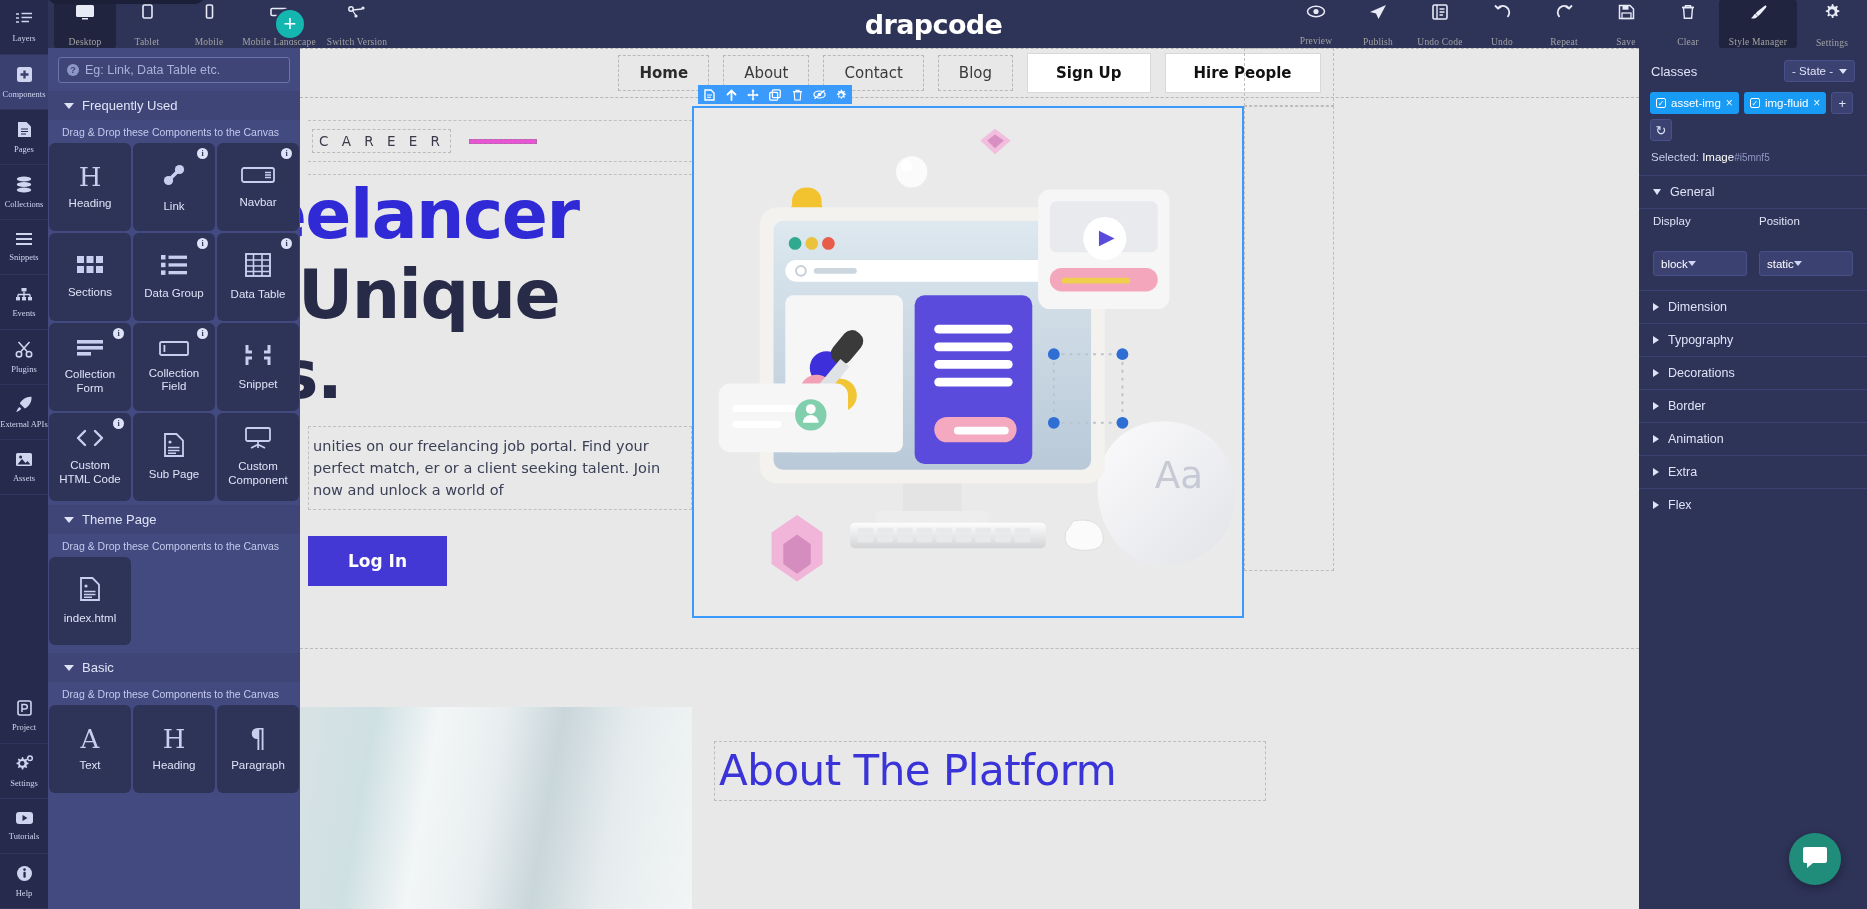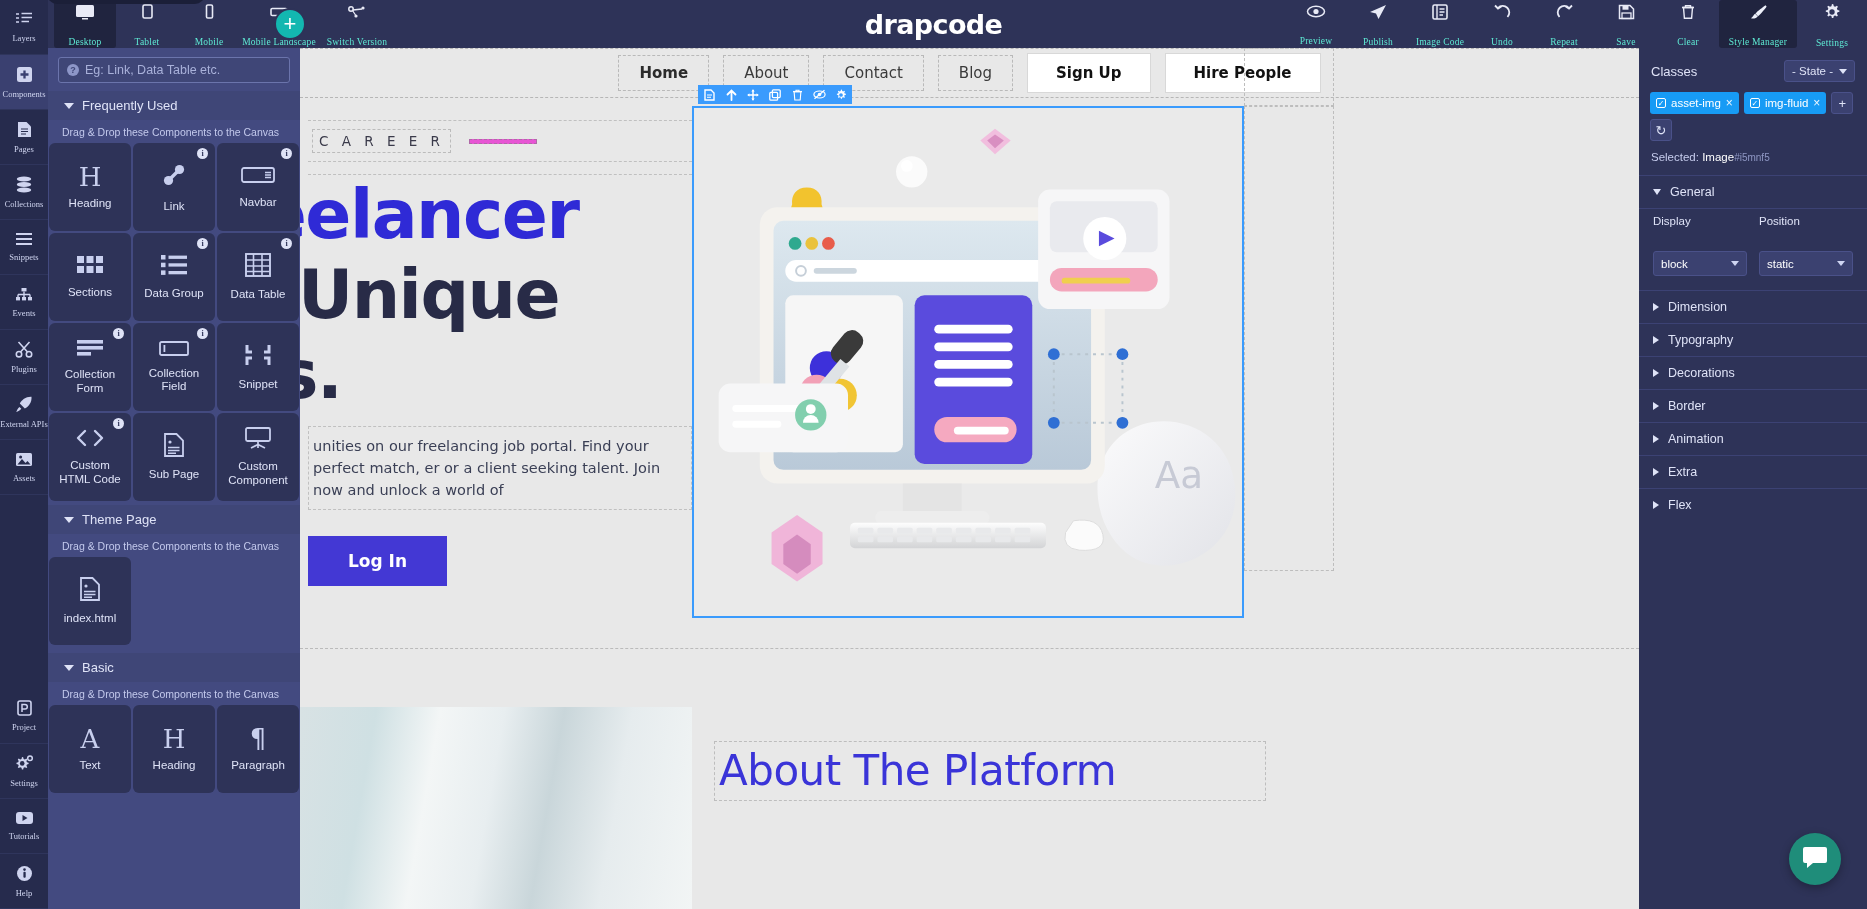--- a/index.html
+++ b/index.html
@@ -15,21 +15,21 @@
   #topbar {
     position: absolute; top: 0; left: 0; width: 1867px; height: 48px;
     background: #2e3358;
     display: flex; align-items: stretch;
     z-index: 40;
   }
   .tb-group { display: flex; align-items: stretch; }
   .tb-btn {
     width: 62px; display: flex; flex-direction: column;
     align-items: center; justify-content: center; gap: 18px;
-    color: #5eead4; cursor: pointer; user-select: none;
+    color: #a3a3a3; cursor: pointer; user-select: none;
     padding-top: 3px;
   }
   .tb-btn.active { background: #20243f; border-radius: 3px; }
   .tb-btn .lbl { font-size: 9.5px; font-family: "Liberation Serif", serif; line-height: 1; letter-spacing: .2px; white-space: nowrap; }
   .tb-btn svg { display: block; }
   .tb-wide { width: 78px; }
   #tb-left { margin-left: 48px; padding-left: 6px; }
   #tb-logo {
     position: absolute; left: 0; right: 0; top: 0; height: 48px;
     display: flex; align-items: center; justify-content: center;
@@ -197,21 +197,21 @@
     padding: 9px 14px; font-size: 12.5px; color: #dfe3f7;
     border-top: 1px solid #3c4274; cursor: pointer;
   }
   .caret-r { width: 0; height: 0; border-top: 4.5px solid transparent; border-bottom: 4.5px solid transparent; border-left: 6px solid #dfe3f7; }
   .caret-dn { width: 0; height: 0; border-left: 4.5px solid transparent; border-right: 4.5px solid transparent; border-top: 6px solid #dfe3f7; }
   #general-body { display: flex; gap: 12px; padding: 6px 14px 14px; border-top: 1px solid #3c4274; }
   .field { flex: 1; }
   .field .flab { font-size: 11.5px; color: #dfe3f7; margin-bottom: 6px; }
   .select {
     background: #3b4170; border: 1px solid #4a5189; border-radius: 3px;
-    height: 25px; display: flex; align-items: center; justify-content: space-between;
+    height: 25px; display: flex; align-items: center; justify-content: flex-start;
     padding: 0 7px; font-size: 11.5px; color: #fff; cursor: pointer; margin-top: 24px;
   }
   .select .arw { width: 0; height: 0; border-left: 4px solid transparent; border-right: 4px solid transparent; border-top: 5px solid #cfd5f2; }
 
   
   #chat {
     position: absolute; right: 26px; bottom: 24px; width: 52px; height: 52px;
     border-radius: 50%; background: #1f8d7a; z-index: 70;
     display: flex; align-items: center; justify-content: center;
     cursor: pointer; box-shadow: 0 3px 10px rgba(0,0,0,.3);
@@ -303,21 +303,21 @@
       <span class="lbl">Publish</span>
     </div>
     <div class="tb-btn">
       <span>
         <svg width="18" height="16" viewBox="0 0 18 16">
             <rect x="2" y="1" width="14" height="14" rx="1.5" fill="none" stroke="#e8eaf6" stroke-width="1.6"></rect>
             <path d="M6 1 V15" stroke="#e8eaf6" stroke-width="1.4"></path>
             <path d="M8.5 5 H13.5 M8.5 8 H13.5 M8.5 11 H12" stroke="#e8eaf6" stroke-width="1.3"></path>
           </svg>
       </span>
-      <span class="lbl">Image Code</span>
+      <span class="lbl">Undo Code</span>
     </div>
     <div class="tb-btn">
       <span>
         <svg width="19" height="16" viewBox="0 0 19 16">
             <path d="M14.5 13 A6 6 0 1 0 5 4" fill="none" stroke="#e8eaf6" stroke-width="1.8"></path>
             <path d="M2 1.5 L5 4.5 L8.3 2.5" fill="none" stroke="#e8eaf6" stroke-width="1.8"></path>
           </svg>
       </span>
       <span class="lbl">Undo</span>
     </div>

